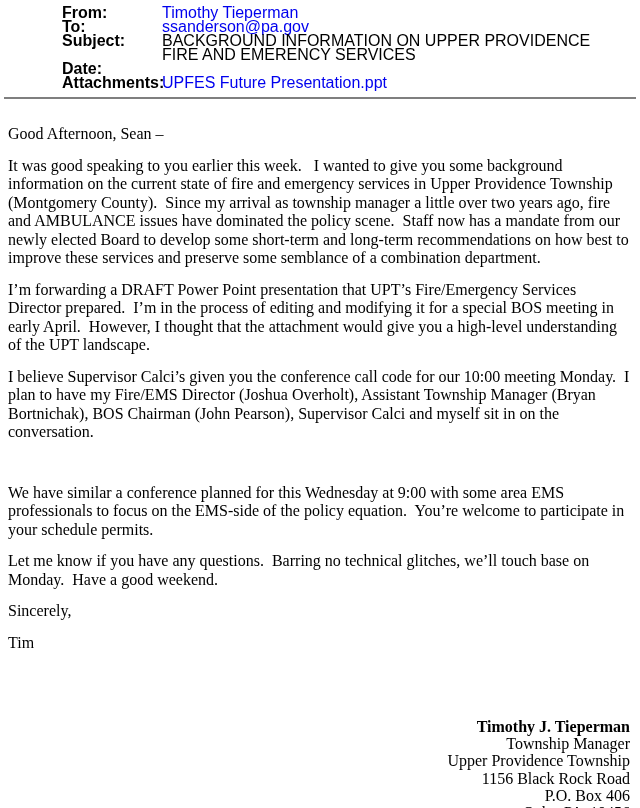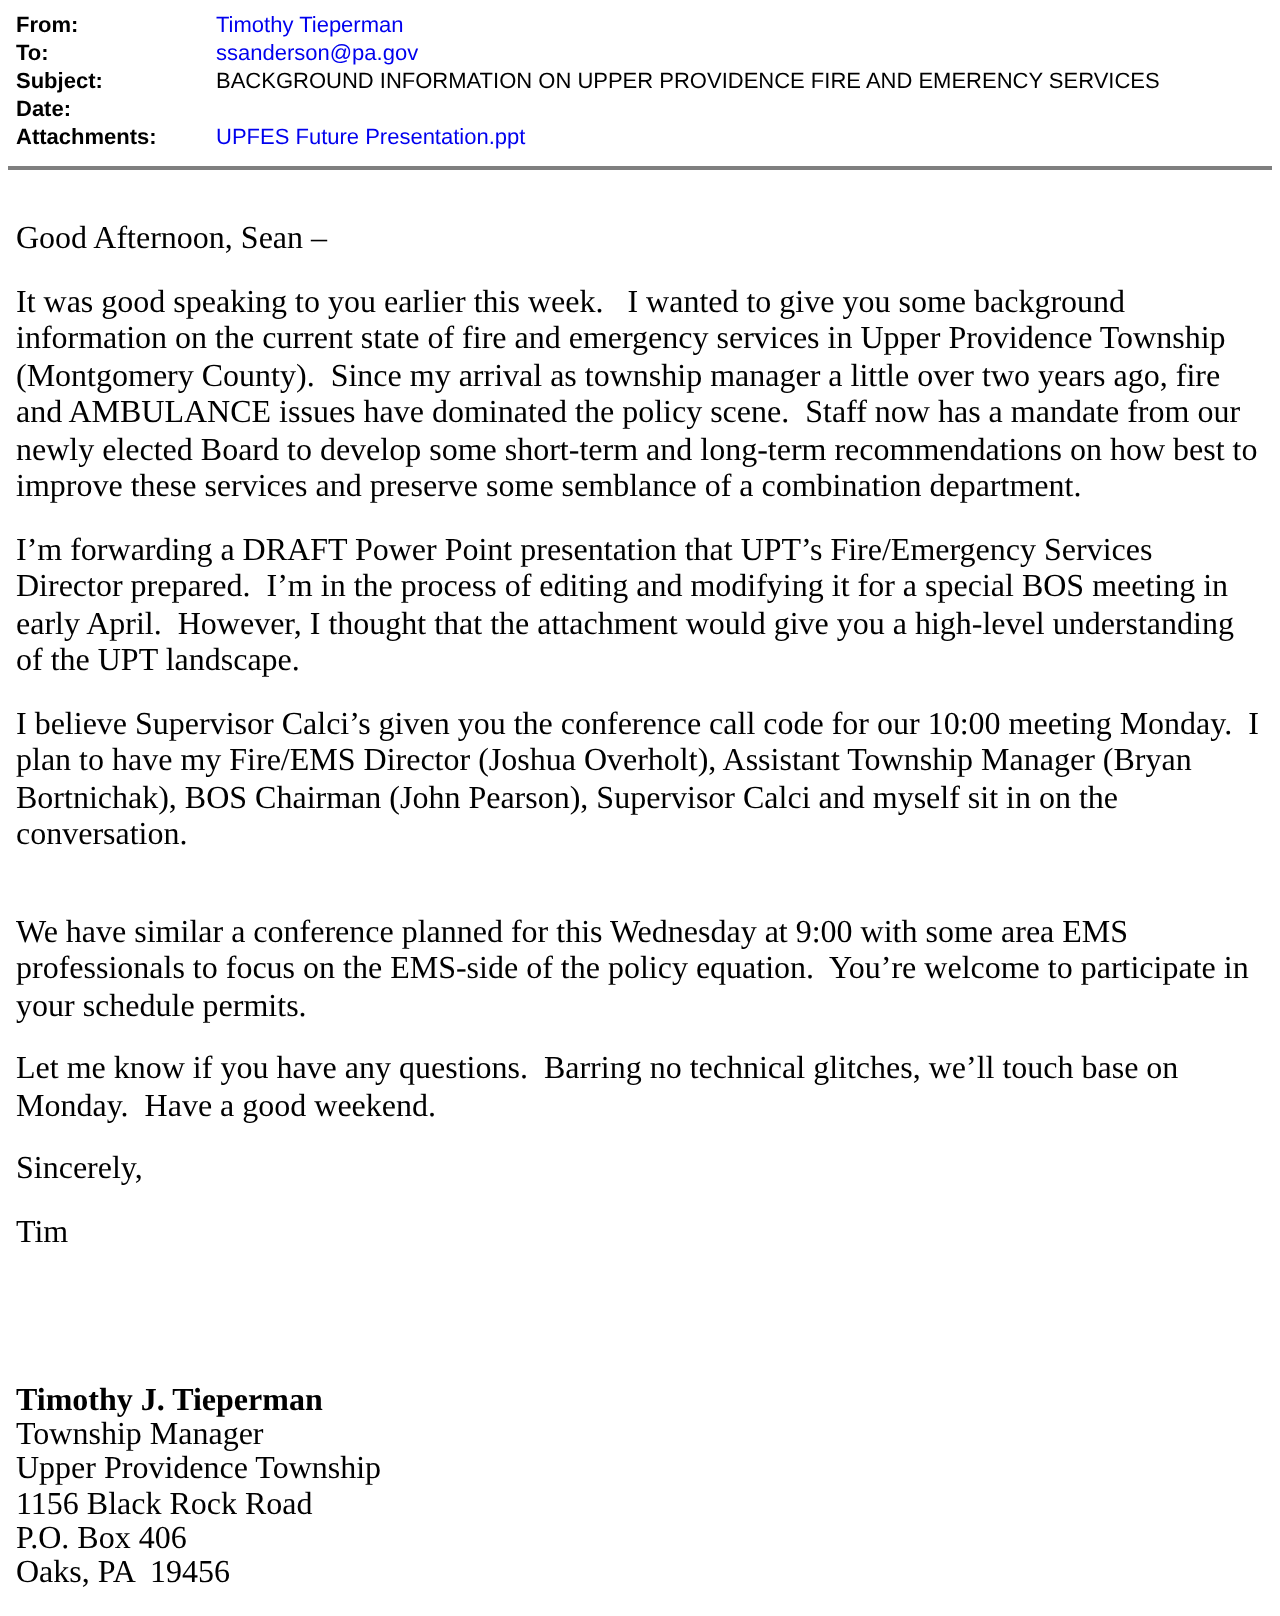--- a/index.html
+++ b/index.html
@@ -9,25 +9,26 @@
   }
   .page {
     width: 640px;
     height: 808px;
     overflow: hidden;
     background: #FFFFFF;
     color: #000000;
   }
   
   .headers {
-    padding: 6px 10px 0 8px;
+    padding: 6px 10px 0 20px;
     font-family: "Liberation Sans", "DejaVu Sans", sans-serif;
-    font-size: 11px;
+    font-size: 16px;
     line-height: 14px;
     color: #000000;
+    margin-left: 42px;
   }
   .hrow { display: flex; }
   .hlabel {
     width: 100px;
     flex-shrink: 0;
     font-weight: bold;
   }
   .hvalue { white-space: pre-wrap; }
   a.hlink, a.sig-email {
     color: #0000EE;
@@ -46,27 +47,27 @@
     font-family: "Liberation Serif", "DejaVu Serif", serif;
     font-size: 16px;
     line-height: 18.5px;
     color: #000000;
   }
   .para {
     margin: 13px 0 0 0;
     white-space: pre-wrap;
   }
   .para.first { margin-top: 17px; }
-  .para.gap-double { margin-top: 30px; }
+  .para.gap-double { margin-top: 42px; }
   
   .signature {
     margin-top: 66px;
     line-height: 17.2px;
   }
-  .sig-line { white-space: pre-wrap; }
+  .sig-line { white-space: pre-wrap; text-align: right; }
   .sig-name { font-weight: bold; }
 </style>
 </head>
 <body>
 
 <div class="page">
 
   <div class="headers">
     <div class="hrow">
       <span class="hlabel">From:</span>

